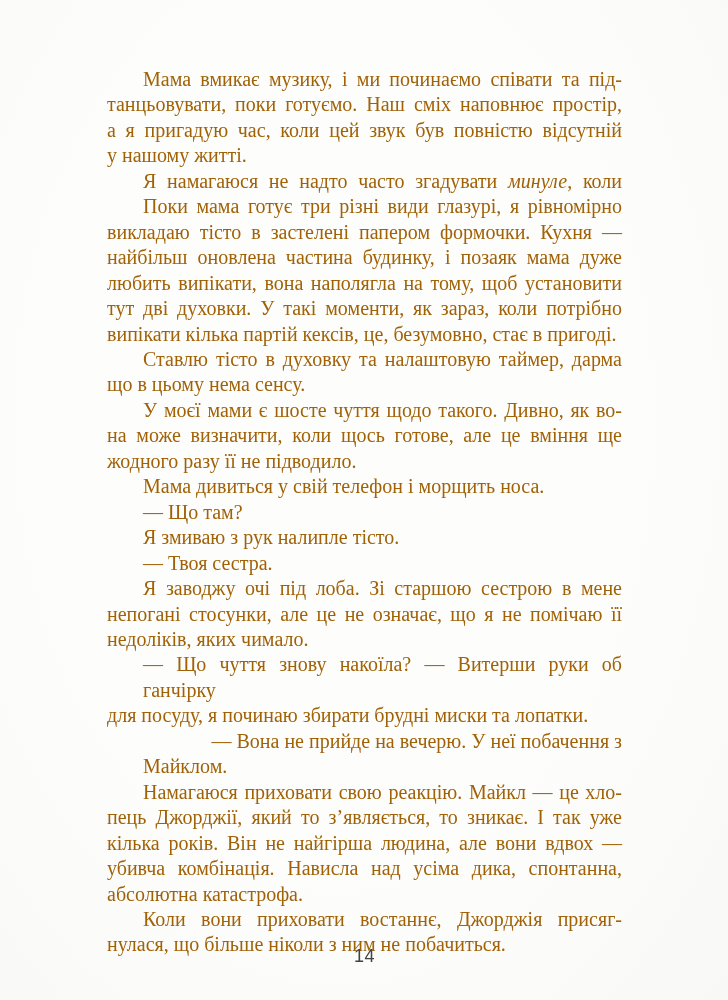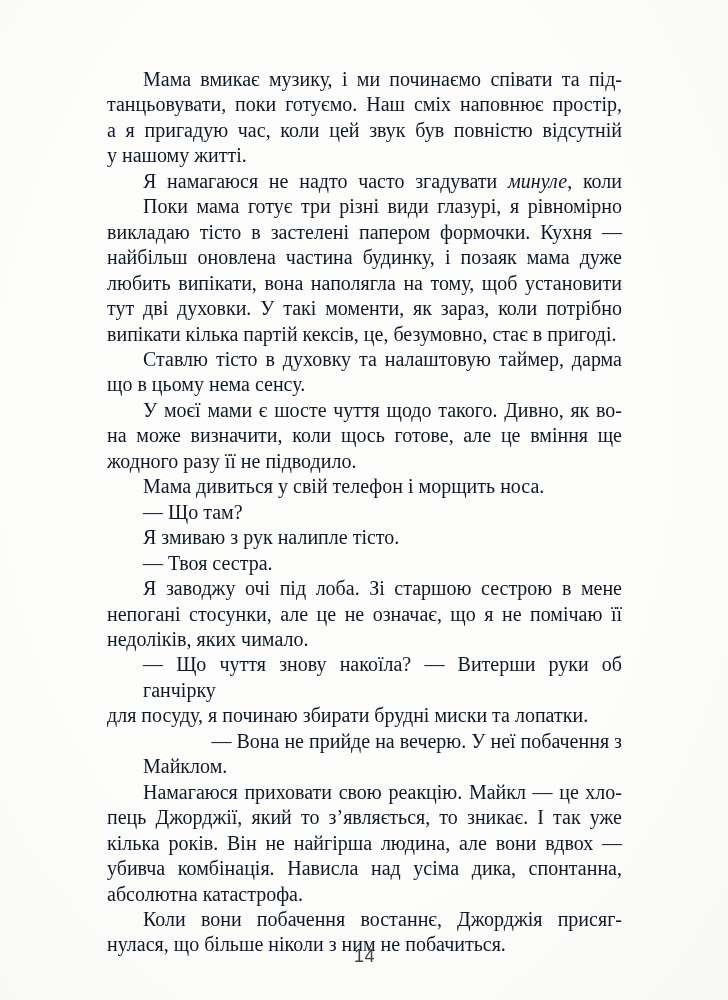--- a/index.html
+++ b/index.html
@@ -18,21 +18,21 @@
     inset: 0;
   }
   .text-block {
     position: absolute;
     left: 107px;
     top: 67px;
     width: 515px;
     font-family: "Liberation Serif", "DejaVu Serif", serif;
     font-size: 20px;
     line-height: 25.45px;
-    color: #0f172a;
+    color: #a16207;
     -webkit-font-smoothing: antialiased;
   }
   .para {
     margin: 0;
     padding: 0;
   }
   .line {
     text-align: justify;
     text-align-last: justify;
   }
@@ -115,18 +115,18 @@
         <div class="line first last">— Вона не прийде на вечерю. У неї побачення з Майклом.</div>
       </div>
       <div class="para">
         <div class="line first">Намагаюся приховати свою реакцію. Майкл — це хло-</div>
         <div class="line">пець Джорджії, який то з’являється, то зникає. І так уже</div>
         <div class="line">кілька років. Він не найгірша людина, але вони вдвох —</div>
         <div class="line">убивча комбінація. Нависла над усіма дика, спонтанна,</div>
         <div class="line last">абсолютна катастрофа.</div>
       </div>
       <div class="para">
-        <div class="line first">Коли вони побачення востаннє, Джорджія присяг-</div>
+        <div class="line first">Коли вони приховати востаннє, Джорджія присяг-</div>
         <div class="line last">нулася, що більше ніколи з ним не побачиться.</div>
       </div>
     </div>
   <div class="page-number">14</div>
 </div>
 
 </body></html>

